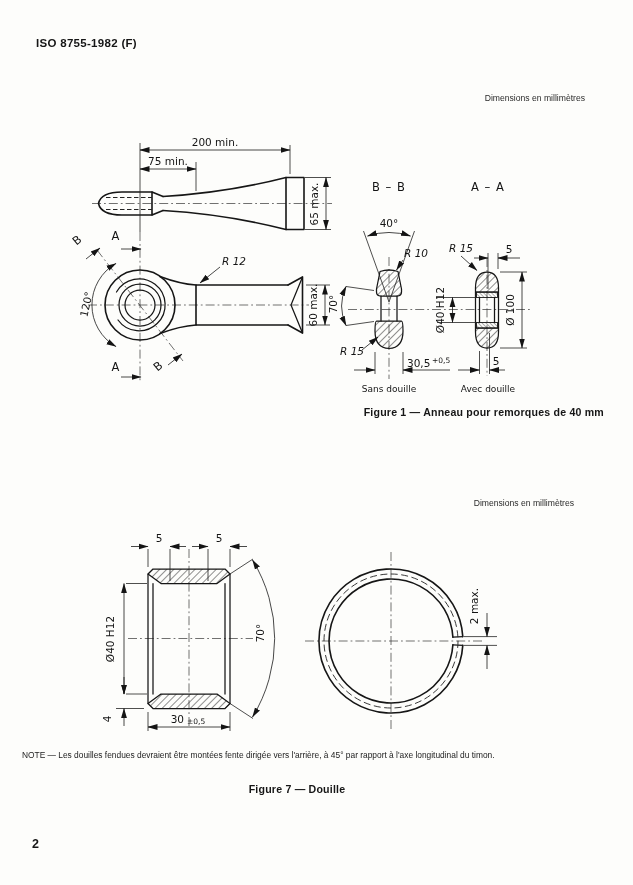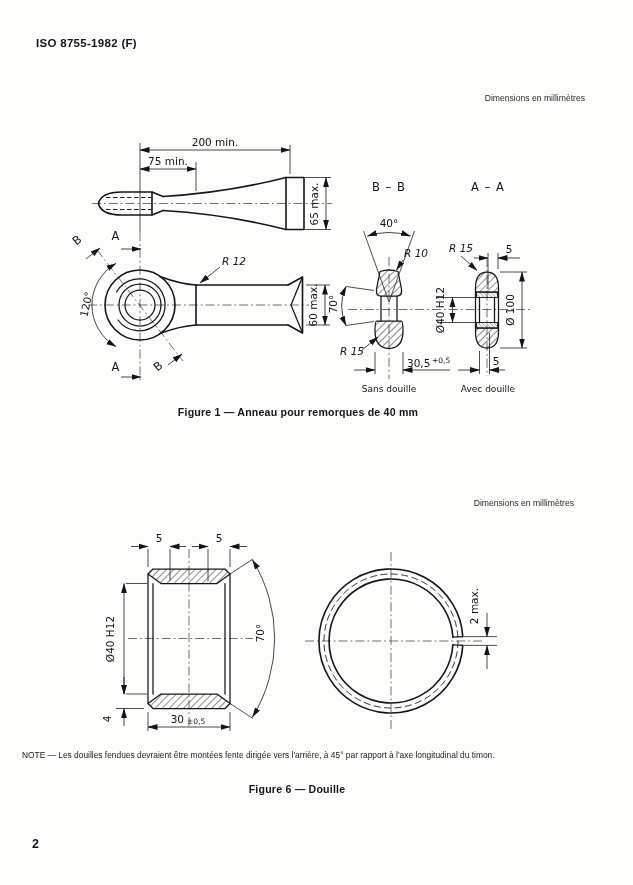--- a/index.html
+++ b/index.html
@@ -185,21 +185,21 @@
     <path class="ol" d="M 452.9 637.2 A 62 62 0 1 0 452.9 644.8"></path>
     <path class="ol2" d="M 452.9 637.2 L 462.8 636.6 M 452.9 644.8 L 462.8 645.4"></path>
     <circle class="hid2" cx="391" cy="641" r="67"></circle>
     <path class="thin" d="M 464 636.6 H 497 M 464 645.4 H 497"></path>
     <path class="dim" d="M 487 613 V 636.6" marker-end="url(#ar)"></path>
     <path class="dim" d="M 487 669 V 645.4" marker-end="url(#ar)"></path>
     <text x="478" y="606" transform="rotate(-90 478 606)">2 max.</text>
   </g>
 </svg>
 
-<div class="abs cap" style="left:0;top:406px;width:596px;">Figure 1 — Anneau pour remorques de 40 mm</div>
+<div class="abs cap" style="left:8px;top:406px;width:596px;text-align:right;">Figure 1 — Anneau pour remorques de 40 mm</div>
 
 <div class="abs dimnote" style="right:59px;top:498px;">Dimensions en millimètres</div>
 
 <div class="abs note" style="left:22px;top:750px;">NOTE — Les douilles fendues devraient être montées fente dirigée vers l'arrière, à 45° par rapport à l'axe longitudinal du timon.</div>
 
-<div class="abs cap" style="left:0;top:783px;width:594px;">Figure 6 — Douille</div>
+<div class="abs cap" style="left:0;top:783px;width:594px;">Figure 7 — Douille</div>
 
 <div class="abs pnum" style="left:32px;top:837px;">2</div>
 
 </body></html>

